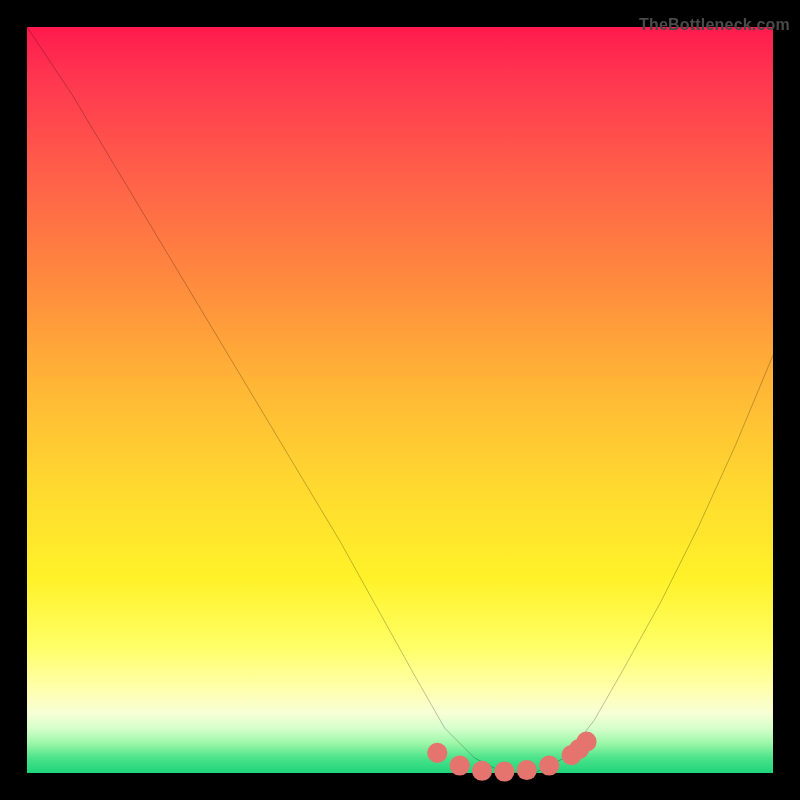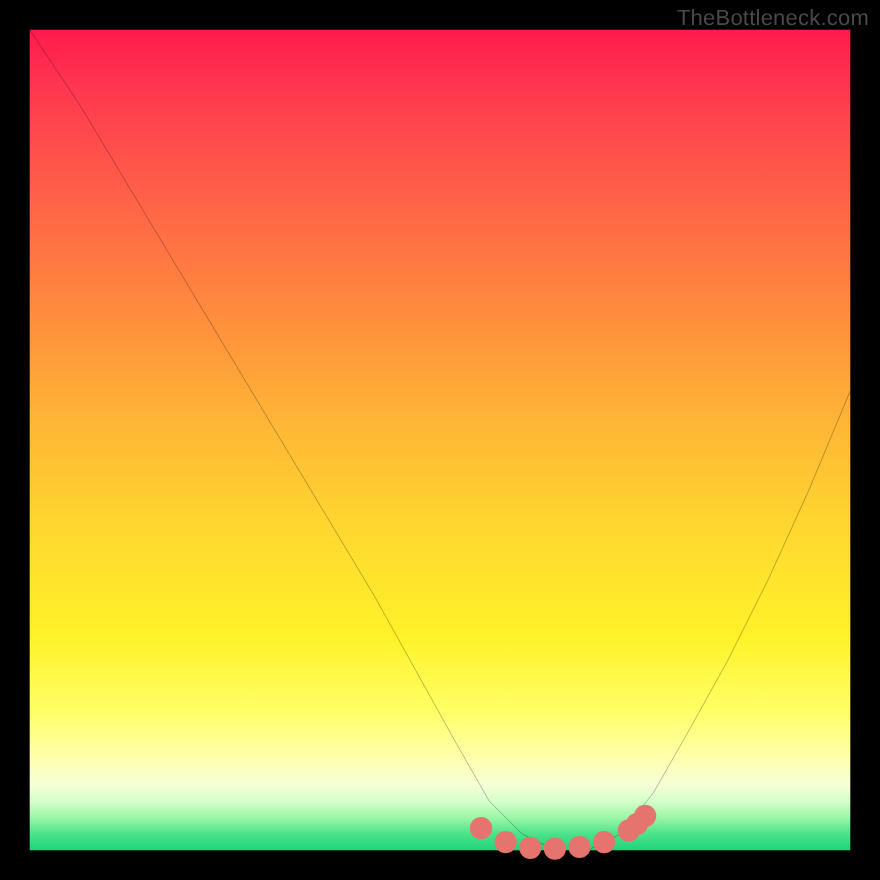--- a/index.html
+++ b/index.html
@@ -14,25 +14,25 @@
   .frame {
     position: absolute;
     left: 0;
     top: 0;
     width: 800px;
     height: 800px;
     background: #000;
   }
   .watermark {
     position: absolute;
-    top: 6px;
+    top: 16px;
     right: 10px;
     color: #4a4a4a;
-    font-size: 20px;
-    font-weight: normal;
+    font-size: 16px;
+    font-weight: bold;
     letter-spacing: 0.2px;
     z-index: 10;
   }
   .plot {
     position: absolute;
     left: 27px;
     top: 27px;
     width: 746px;
     height: 746px;
   }

